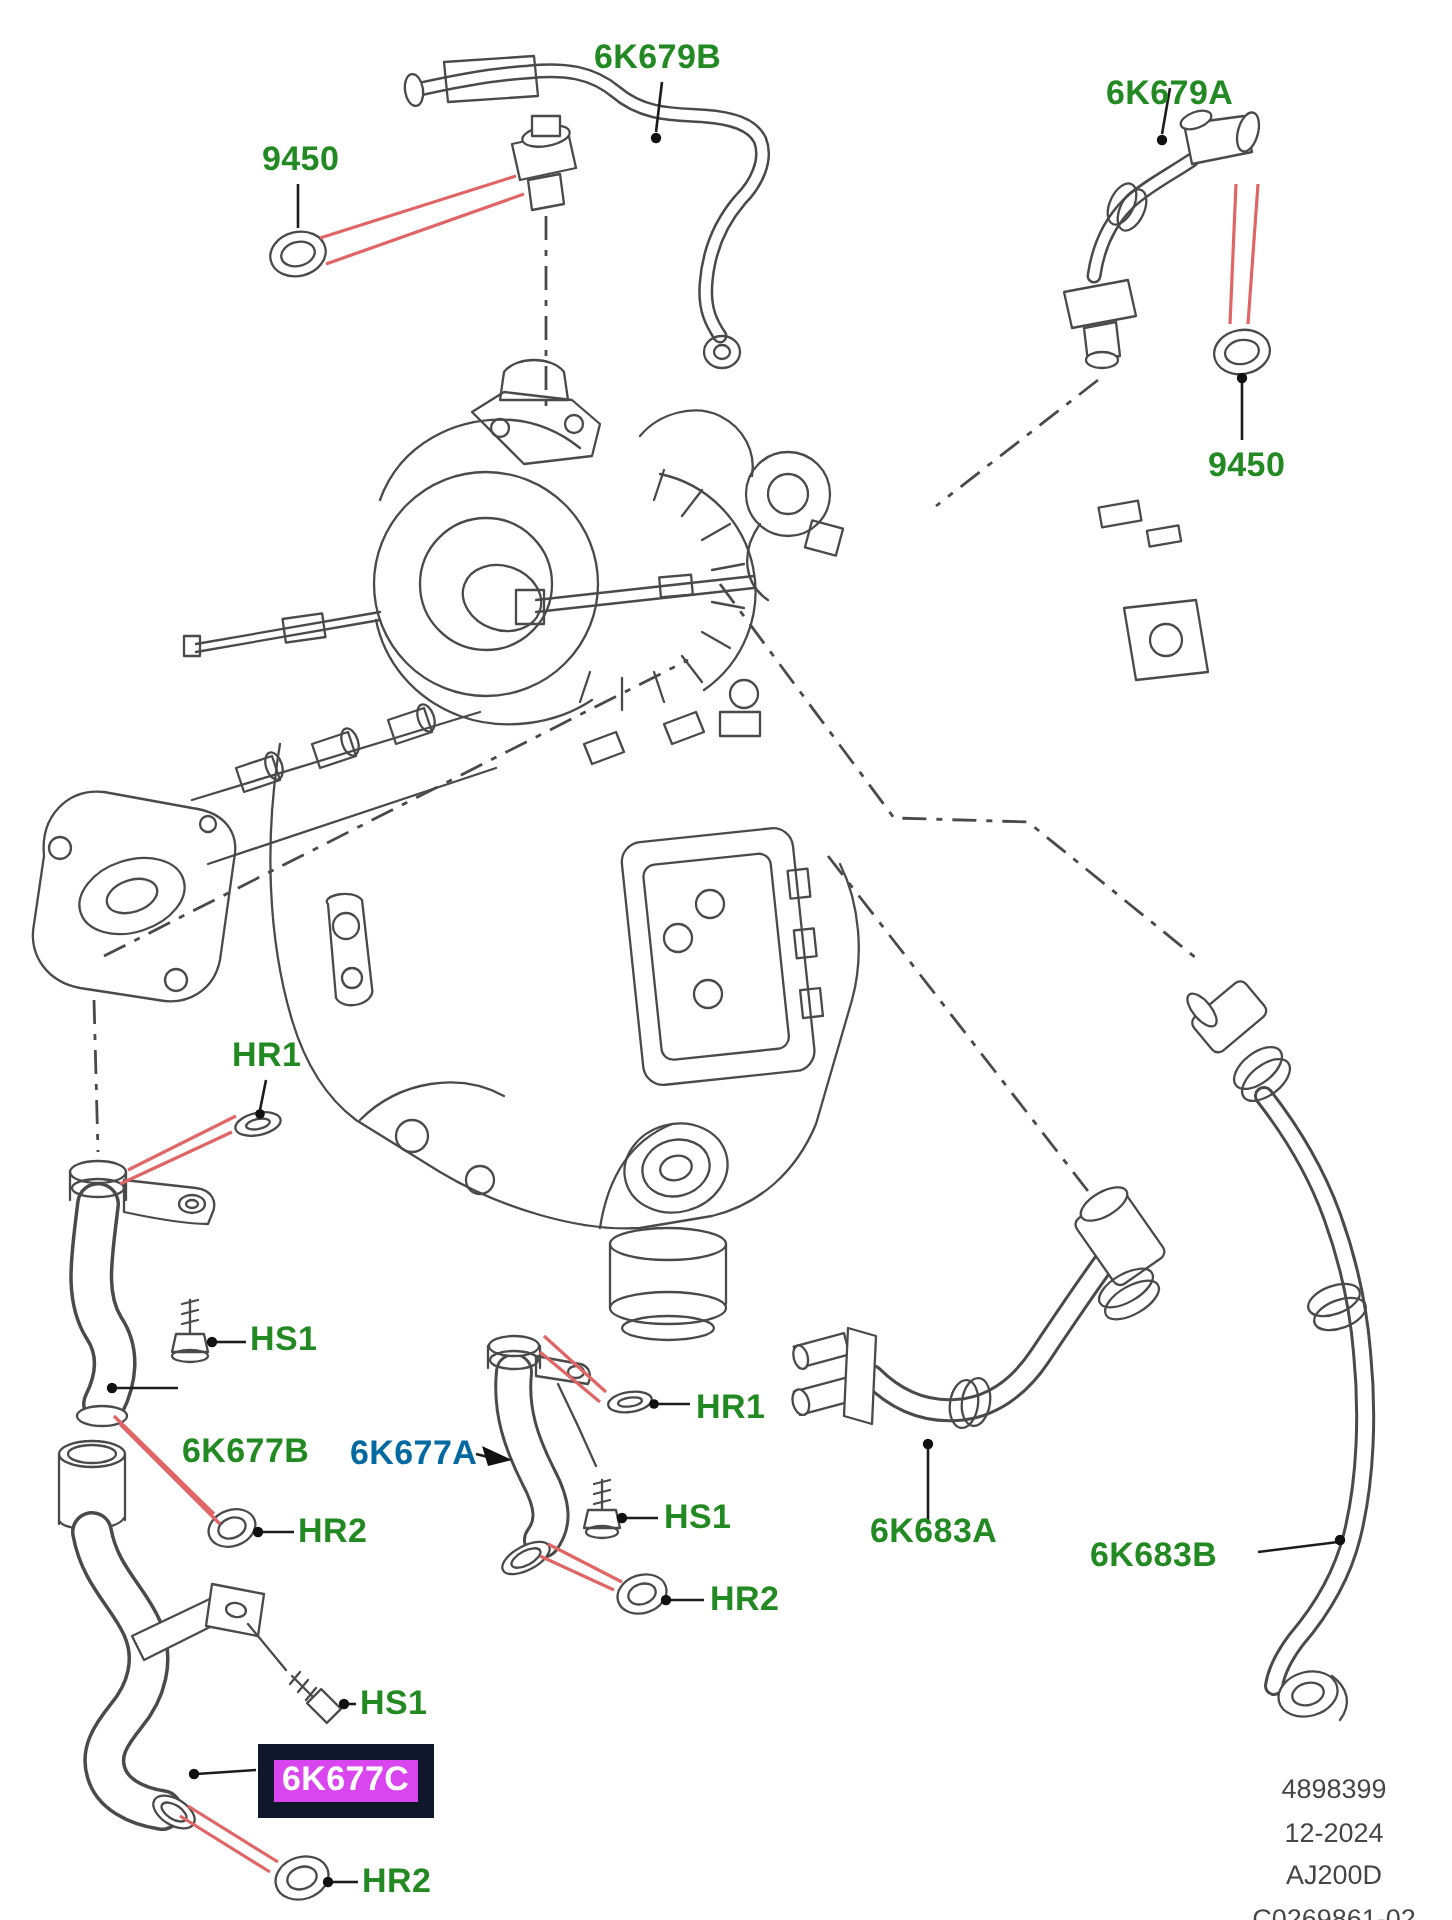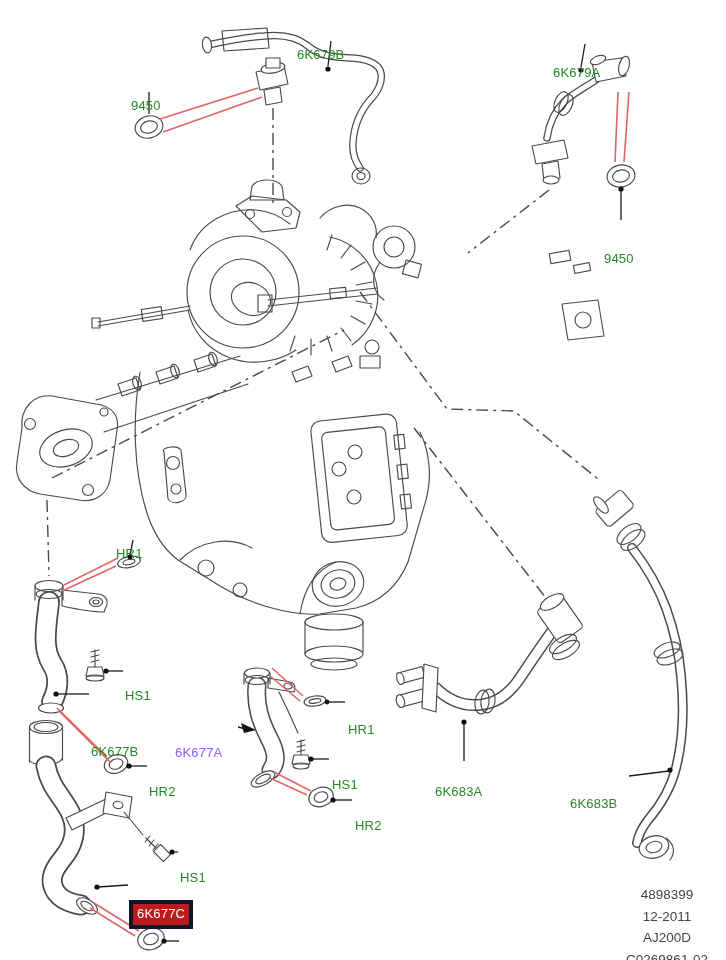--- a/index.html
+++ b/index.html
@@ -1,22 +1,22 @@
 <!DOCTYPE html>
 <html><head>
 <meta charset="utf-8">
 <style>
   html,body{margin:0;padding:0;background:#fff;}
   .page{position:relative;width:726px;height:960px;background:#fff;overflow:hidden;
         font-family:"Liberation Sans",sans-serif;}
   svg{position:absolute;left:0;top:0;}
-  .plabel{position:absolute;font-weight:normal;font-size:13px;color:#238A23;
-          white-space:nowrap;letter-spacing:0.2px;margin-top:28px;}
-  .plabel.blue{color:#8b5cf6;}
-  .plabel.selected{background:#b91c1c;border:4px solid #0f172a;color:#fff;
+  .plabel{position:absolute;font-weight:bold;font-size:17px;color:#238A23;
+          white-space:nowrap;letter-spacing:0.2px;}
+  .plabel.blue{color:#0369a1;}
+  .plabel.selected{background:#d946ef;border:8px solid #0f172a;color:#fff;
                    padding:0 4px 1px 4px;line-height:20px;}
   .footer{position:absolute;left:612px;top:884px;width:110px;text-align:center;
           font-size:13.5px;color:#454545;line-height:21.5px;}
   
   .art{stroke:#4a4a4a;stroke-width:1.15;fill:none;stroke-linecap:round;stroke-linejoin:round;}
   .artf{stroke:#4a4a4a;stroke-width:1.15;fill:#ffffff;stroke-linejoin:round;}
   .tube-o{stroke:#4a4a4a;fill:none;stroke-linecap:round;}
   .tube-i{stroke:#ffffff;fill:none;stroke-linecap:round;}
   .dashdot{stroke:#4a4a4a;stroke-width:1.4;fill:none;stroke-dasharray:12 5 3 5;}
   .red{stroke:#E06666;stroke-width:1.6;fill:none;}
@@ -337,25 +337,25 @@
   <div class="plabel" style="left:604px;top:223px">9450</div>
   <div class="plabel" style="left:116px;top:518px">HR1</div>
   <div class="plabel" style="left:125px;top:660px">HS1</div>
   <div class="plabel" style="left:91px;top:716px">6K677B</div>
   <div class="plabel blue" style="left:175px;top:717px">6K677A</div>
   <div class="plabel" style="left:149px;top:756px">HR2</div>
   <div class="plabel" style="left:348px;top:694px">HR1</div>
   <div class="plabel" style="left:332px;top:749px">HS1</div>
   <div class="plabel" style="left:355px;top:790px">HR2</div>
   <div class="plabel" style="left:435px;top:756px">6K683A</div>
-  <div class="plabel" style="left:570px;top:768px">6K683B</div>
+  <div class="plabel" style="left:545px;top:768px">6K683B</div>
   <div class="plabel" style="left:180px;top:842px">HS1</div>
   <div class="plabel selected" style="left:129px;top:872px">6K677C</div>
   <div class="plabel" style="left:181px;top:931px">HR2</div>
 
   <div class="footer">
     <div>4898399</div>
-    <div>12-2011</div>
+    <div>12-2024</div>
     <div>AJ200D</div>
     <div>C0269861-02</div>
   </div>
 
 </div>
 
 </body></html>

